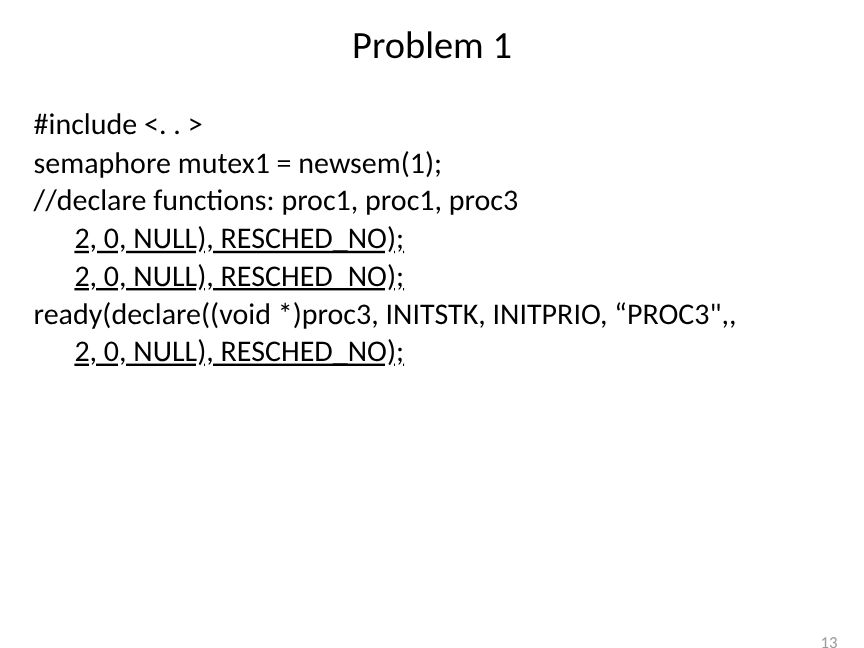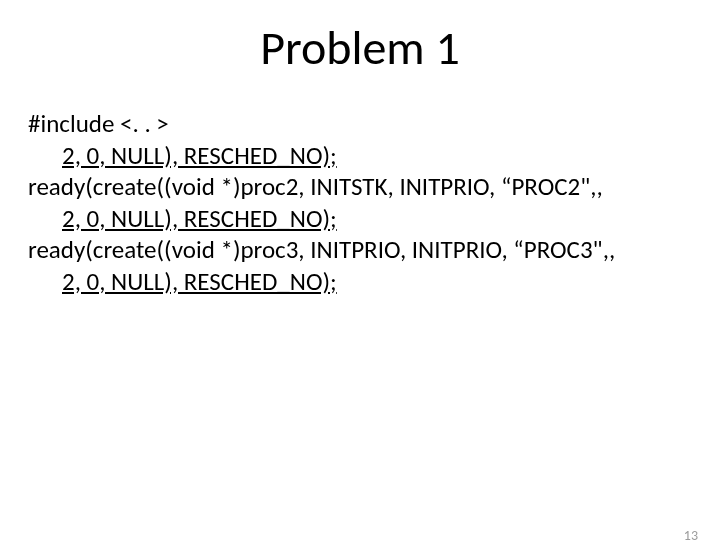--- a/index.html
+++ b/index.html
@@ -14,21 +14,21 @@
     position: relative;
   }
   .slide {
     width: 720px;
     height: 540px;
     position: relative;
     box-sizing: border-box;
   }
   .title {
     text-align: center;
-    font-size: 48px;
+    font-size: 32px;
     font-weight: 400;
     margin-top: 18px;
     margin-bottom: 28px;
     color: #000000;
   }
   .body {
     padding: 0 28px 0 28px;
     font-size: 25px;
     line-height: 1.18;
     color: #000000;
@@ -51,22 +51,23 @@
 </style>
 </head>
 <body>
 
 <div class="slide">
 
   <div class="title">Problem 1</div>
 
   <div class="body">
     <p>#include &lt;. . &gt;</p>
+    <p>semaphore mutex1 = newsem(1);</p>
+    <p>//declare functions: proc1, proc1, proc3</p>
     <p class="indent">2, 0, NULL), RESCHED_NO);</p>
-    <p>ready(create((void *)proc2, INITSTK, INITPRIO, “PROC2",,</p>
     <p class="indent">2, 0, NULL), RESCHED_NO);</p>
-    <p>ready(create((void *)proc3, INITPRIO, INITPRIO, “PROC3",,</p>
+    <p>ready(declare((void *)proc3, INITSTK, INITPRIO, “PROC3",,</p>
     <p class="indent">2, 0, NULL), RESCHED_NO);</p>
   </div>
 
   <div class="pagenum">13</div>
 
 </div>
 
 </body></html>

